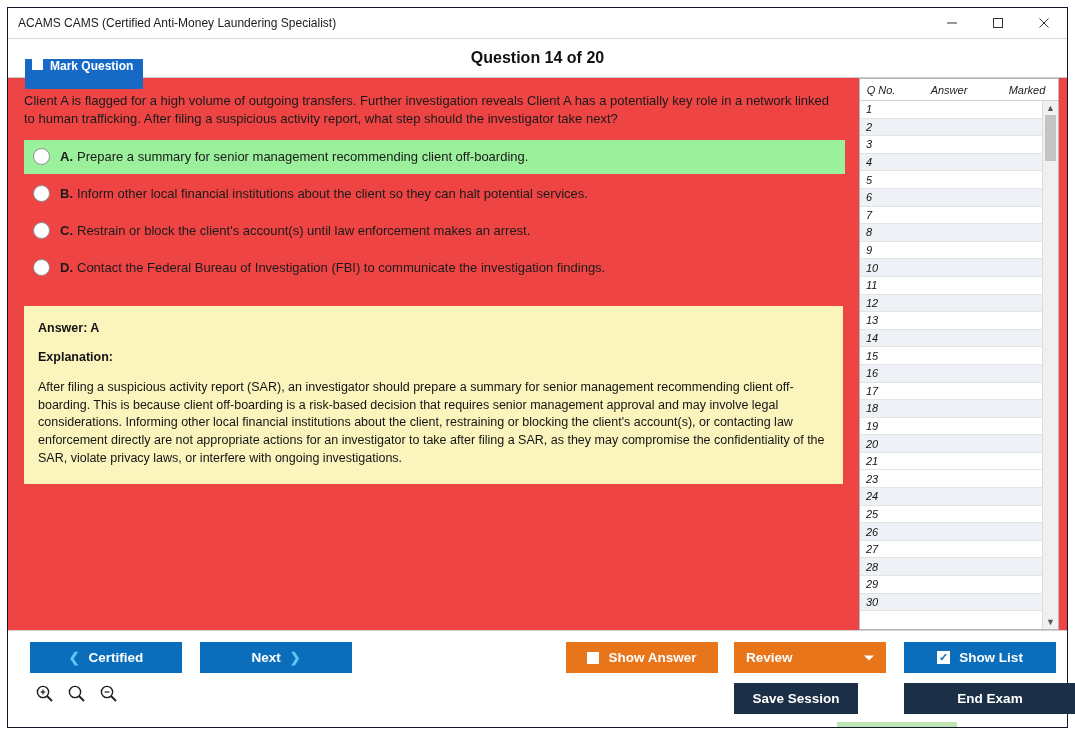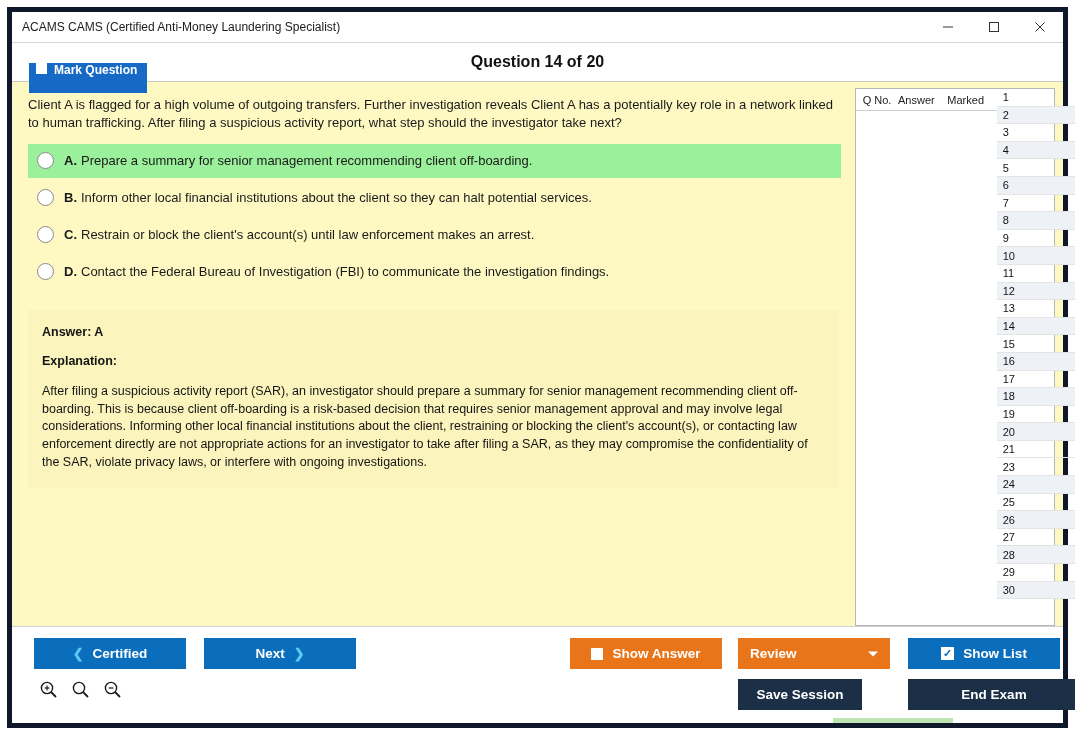--- a/index.html
+++ b/index.html
@@ -19,22 +19,22 @@
     background: #ffffff;
     overflow: hidden;
   }
   .window {
     position: absolute;
     left: 7px;
     top: 7px;
     width: 1061px;
     height: 721px;
     box-sizing: border-box;
-    border: 5px solid #0f172a;
-    background: #fef9c3;
+    border: 1px solid #0f172a;
+    background: #ef4444;
     display: flex;
     flex-direction: column;
   }
   
   .titlebar {
     height: 30px;
     flex: 0 0 30px;
     display: flex;
     align-items: center;
     background: #ffffff;
@@ -159,26 +159,26 @@
   .answerbox .lbl { font-weight: bold; margin-bottom: 12px; }
   .answerbox .lbl2 { font-weight: bold; margin-bottom: 12px; }
   .answerbox .exp { line-height: 1.42; }
 
   
   .right {
     flex: 0 0 200px;
     width: 200px;
     border-left: 1px solid #bfbfbf;
     display: flex;
-    flex-direction: row;
+    flex-direction: column;
     background: #fff;
-    margin-top: 6px;
     margin-right: 8px;
     border: 1px solid #b7b7b7;
     box-sizing: border-box;
+    font-style: italic;
   }
   .right-head {
     display: flex;
     font-size: 11px;
     color: #222;
     height: 21px;
     align-items: center;
     border-bottom: 1px solid #cfcfcf;
     background: #fff;
   }

